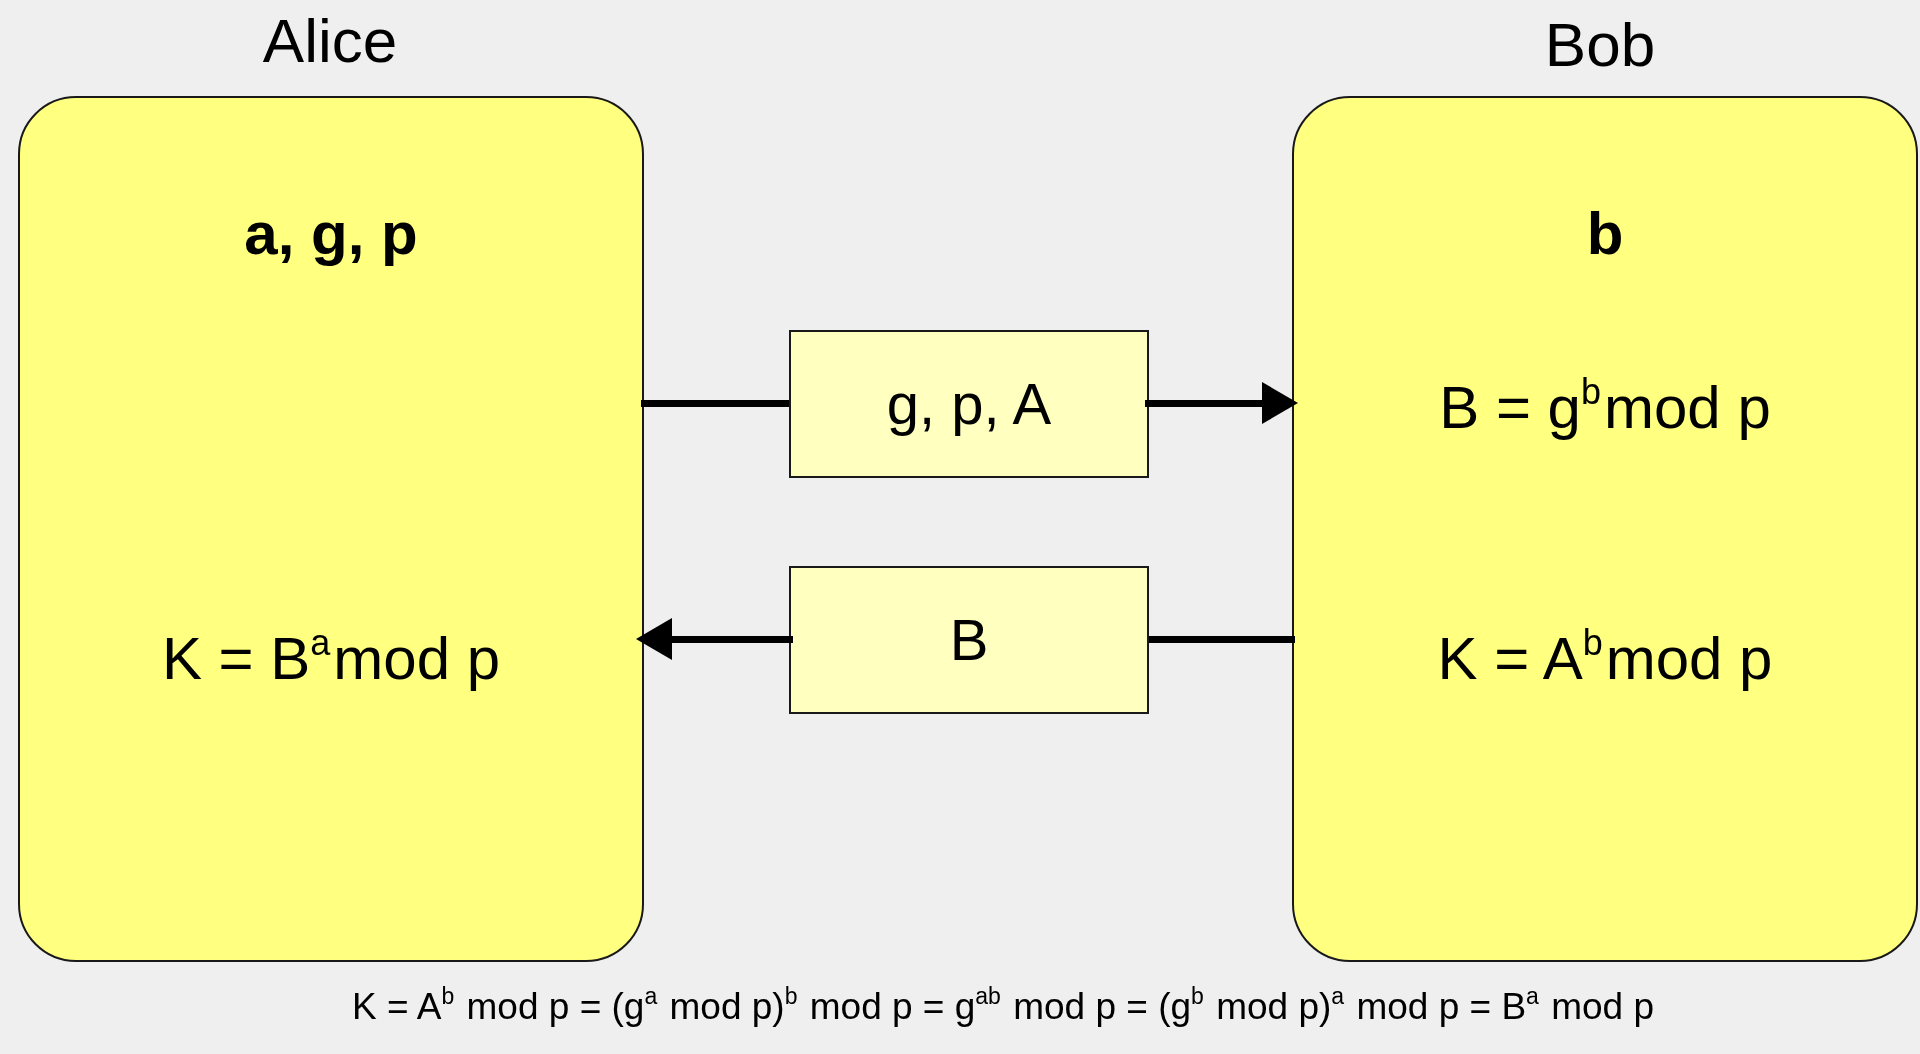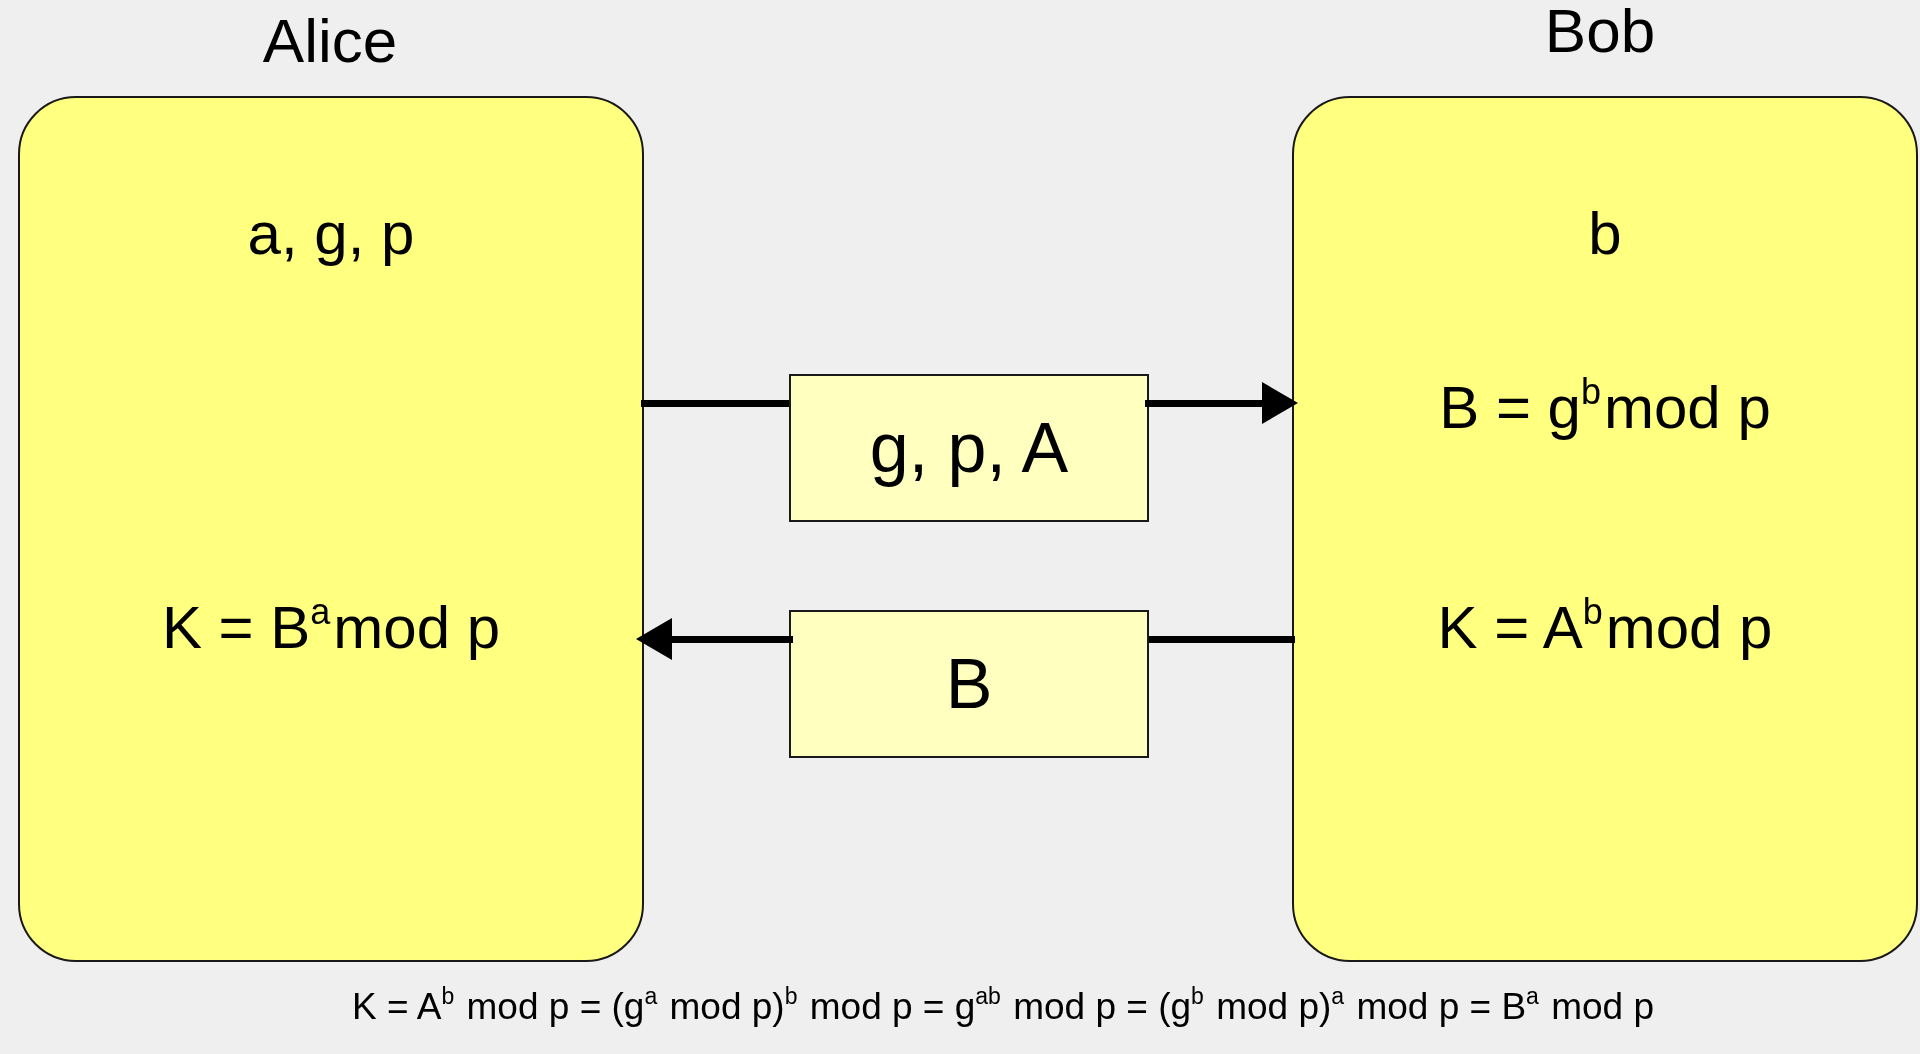--- a/index.html
+++ b/index.html
@@ -28,21 +28,21 @@
   .party-label {
     position: absolute;
     font-size: 62px;
     line-height: 62px;
     font-weight: 400;
     text-align: center;
     white-space: nowrap;
     color: #000;
   }
   #label-alice { left: 20px;   top: 10px;  width: 620px; }
-  #label-bob   { left: 1290px; top: 0;  width: 620px; }
+  #label-bob   { left: 1290px; top: 14px;  width: 620px; }
 
   
   .party-box {
     position: absolute;
     background: #ffff80;
     border: 2px solid #191919;
     border-radius: 58px;
     box-sizing: border-box;
   }
   #box-alice { left: 18px;   top: 96px; width: 626px; height: 866px; }
@@ -50,46 +50,45 @@
 
   .box-line {
     position: absolute;
     left: 0;
     width: 100%;
     text-align: center;
     white-space: nowrap;
     font-size: 60px;
     line-height: 60px;
   }
-  .box-line.secret   { top: 106px; }
+  .box-line.secret   { top: 106px; font-weight: bold; }
   .box-line.pubkey   { top: 280px; }
-  .box-line.shared   { top: 500px; }
+  .box-line.shared   { top: 531px; }
 
   
   .sup {
     font-size: 36px;
     vertical-align: baseline;
     position: relative;
     top: -24px;
     padding-right: 3px;
   }
 
   
   .msg-box {
     position: absolute;
     background: #ffffbf;
     border: 2px solid #191919;
     box-sizing: border-box;
     display: flex;
     align-items: center;
     justify-content: center;
-    font-size: 70px;
+    font-size: 58px;
     line-height: 58px;
     white-space: nowrap;
-    margin-top: 44px;
   }
   #msg-box-1 { left: 789px; top: 330px; width: 360px; height: 148px; }
   #msg-box-2 { left: 789px; top: 566px; width: 360px; height: 148px; }
 
   
   .arrow-line {
     position: absolute;
     height: 7px;
     background: #000000;
   }

